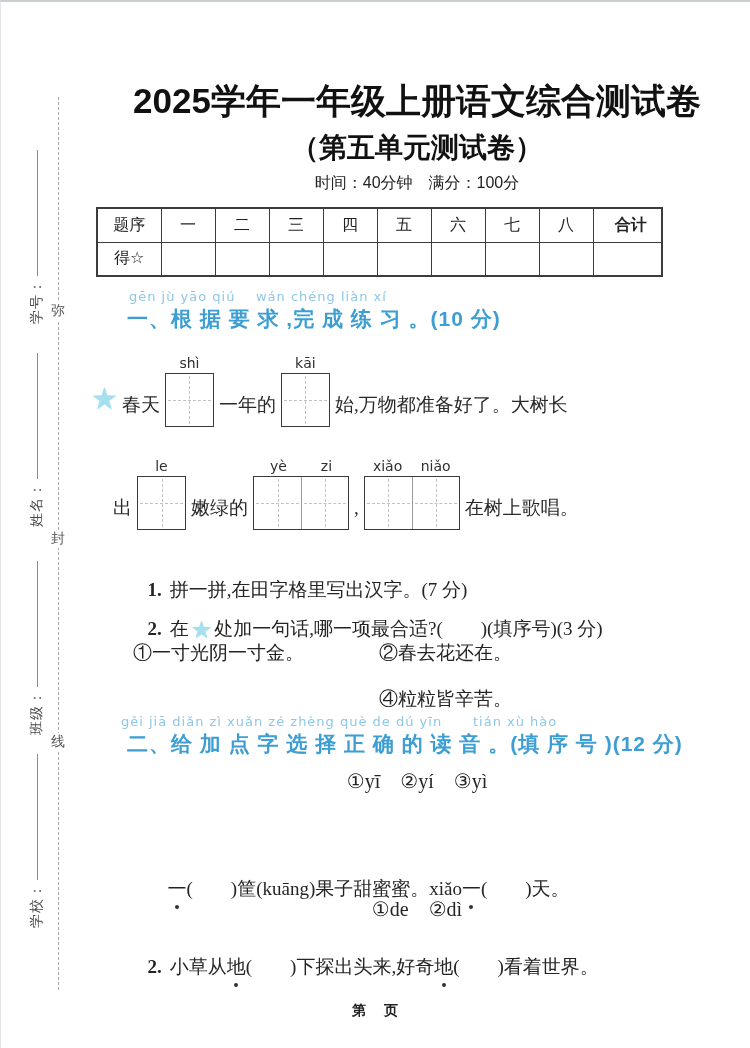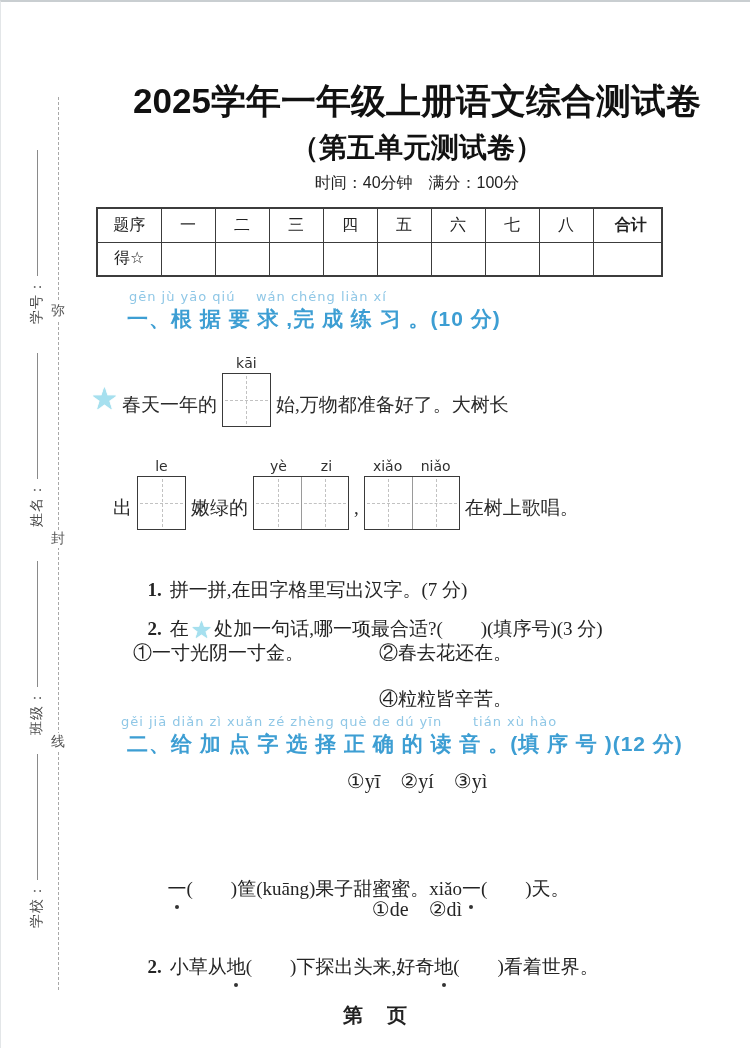--- a/index.html
+++ b/index.html
@@ -68,21 +68,21 @@
   .star.small { font-size:24px; margin:0 2px; vertical-align:-3px; }
   
   .q-line { position:absolute; font-size:19px; color:#242424; white-space:pre; }
   .q-num { font-weight:bold; font-family:"Liberation Serif",serif; margin-right:8px; }
   .opt { position:absolute; font-size:19px; color:#242424; white-space:pre; }
   .centered { text-align:center; font-size:20px; color:#242424; }
   .dotted { position:relative; display:inline-block; }
   .dotted::after { content:""; position:absolute; left:50%; transform:translateX(-50%);
     bottom:-7px; width:4px; height:4px; border-radius:50%; background:#333; }
   .footer { position:absolute; left:0; width:750px; top:1000px; text-align:center;
-    font-size:20px; font-weight:bold; color:#222; letter-spacing:2px;
+    font-size:14px; font-weight:bold; color:#222; letter-spacing:2px;
     font-family:"Liberation Sans","DejaVu Sans",sans-serif; }
 </style>
 </head>
 <body>
 
 <div class="page">
 
   <div class="seal-line"></div>
   <span class="seal-char" style="top:300px">弥</span>
   <span class="seal-char" style="top:528px">封</span>
@@ -139,20 +139,28 @@
       </tr>
     </tbody>
       </table>
 
     <span class="sec-pinyin" style="left:38px; top:287px">gēn jù yāo qiú    wán chéng liàn xí</span>
     <div class="sec-head" style="top:303px">一、根 据 要 求 ,完 成 练 习 。(10 分)</div>
 
     <div class="ex-row" style="top:366px">
       <span class="star">★</span>
       <span class="txt">春天</span>
+      <span class="grid-wrap">
+        <span class="grid-pinyin">
+            <span>shì</span>
+          </span>
+        <span class="tian-grid">
+            <span class="tian-cell"></span>
+          </span>
+      </span>
       <span class="txt">一年的</span>
       <span class="grid-wrap">
         <span class="grid-pinyin">
             <span>kāi</span>
           </span>
         <span class="tian-grid">
             <span class="tian-cell"></span>
           </span>
       </span>
       <span class="txt">始,万物都准备好了。大树长</span>

